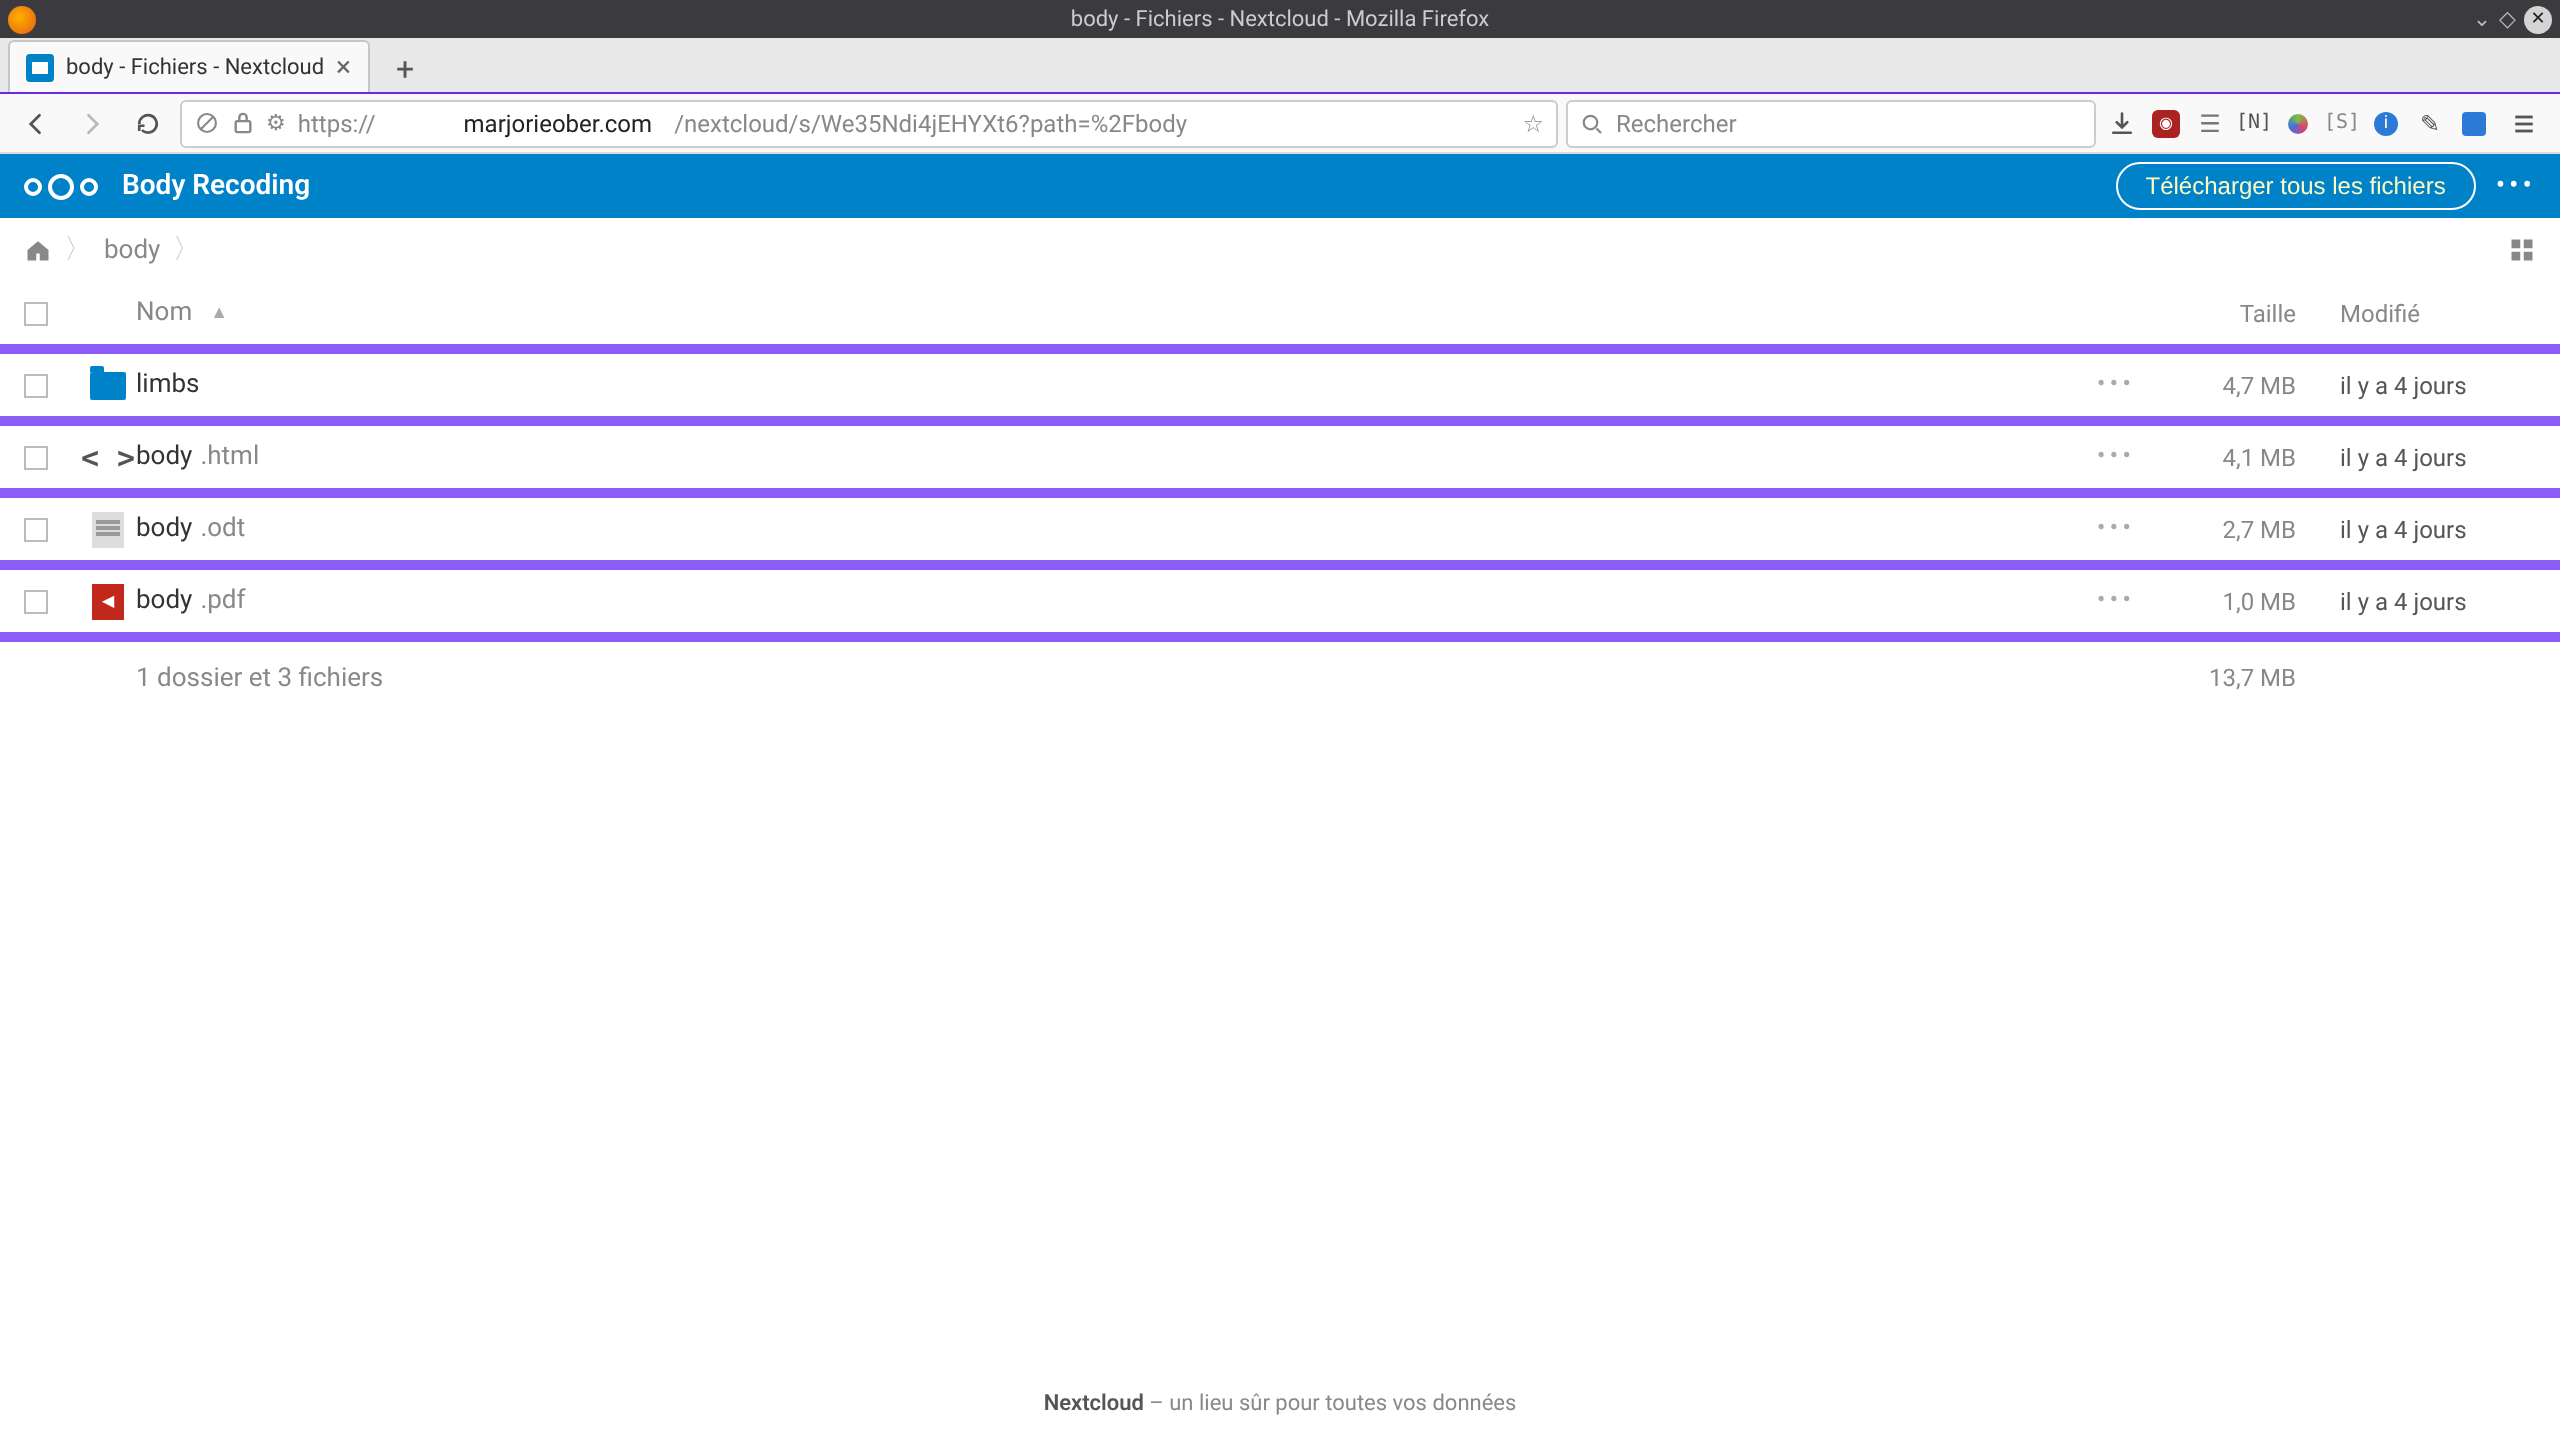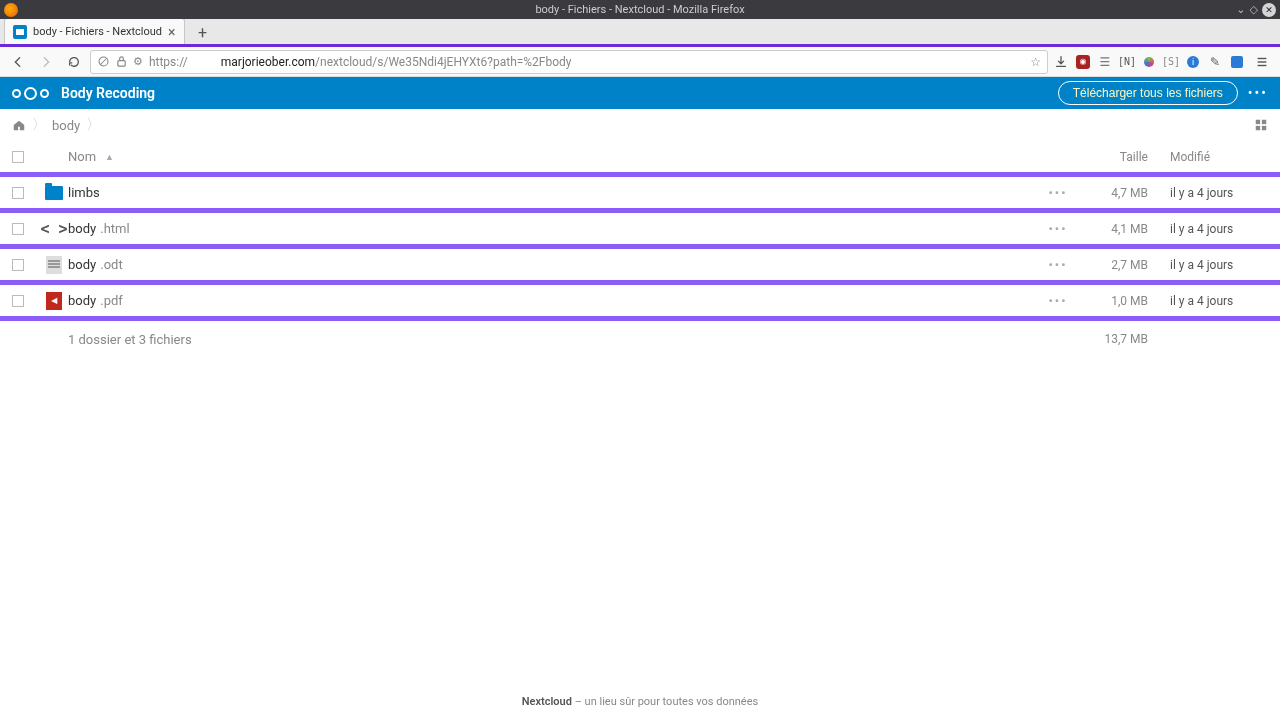--- a/index.html
+++ b/index.html
@@ -8,21 +8,21 @@
 
 .titlebar { height: 19px; background: #3b3b3f; display: flex; align-items: center; position: relative; }
 .titlebar-title { position: absolute; left: 50%; transform: translateX(-50%); color: #ccc; font-size: 11px; }
 .titlebar-left { display: flex; align-items: center; padding-left: 4px; gap: 4px; }
 .titlebar-right { position: absolute; right: 4px; display: flex; gap: 4px; align-items: center; }
 .wm-btn { width: 14px; height: 14px; border-radius: 50%; display: inline-flex; align-items: center; justify-content: center; font-size: 9px; color: #222; }
 .wm-close { background: #d4d4d4; }
 .wm-min, .wm-max { color: #bbb; font-size: 11px; }
 
 
-.tabstrip { height: 28px; background: #e8e8e8; border-bottom: 3px solid #6d28d9; display: flex; align-items: flex-end; padding: 0 4px; }
+.tabstrip { height: 28px; background: #e8e8e8; border-bottom: 1px solid #6d28d9; display: flex; align-items: flex-end; padding: 0 4px; }
 .tab { height: 26px; background: #f9f9f9; border: 1px solid #c6c6c6; border-bottom: none; border-radius: 3px 3px 0 0; display: flex; align-items: center; padding: 0 8px; gap: 6px; font-size: 11px; min-width: 130px; }
 .tab-favicon { width: 14px; height: 14px; background: #0082c9; border-radius: 2px; display: inline-flex; align-items: center; justify-content: center; }
 .tab-favicon::after { content: ''; width: 8px; height: 6px; background: #fff; }
 .tab-close { color: #666; font-size: 14px; line-height: 1; cursor: pointer; }
 .new-tab { width: 24px; height: 24px; display: flex; align-items: center; justify-content: center; color: #555; font-size: 16px; margin-left: 6px; cursor: pointer; }
 
 
 .navbar { height: 30px; background: #f9f9f9; border-bottom: 1px solid #ddd; display: flex; align-items: center; padding: 0 6px; gap: 4px; }
 .nav-btn { width: 24px; height: 24px; display: flex; align-items: center; justify-content: center; color: #555; border-radius: 3px; }
 .nav-btn.disabled { color: #bbb; }
@@ -132,26 +132,35 @@
           <line x1="4" y1="12" x2="12" y2="4" stroke="#888" stroke-width="1.3"></line>
         </svg>
     </span>
     <span>
       <svg width="11" height="13" viewBox="0 0 12 14">
           <rect x="2" y="6" width="8" height="6" rx="1" fill="none" stroke="#888" stroke-width="1.3"></rect>
           <path d="M4 6V4a2 2 0 0 1 4 0v2" fill="none" stroke="#888" stroke-width="1.3"></path>
         </svg>
     </span>
     <span style="color:#888;font-size:11px;">⚙</span>
-    <span style="display:flex;">
+    <span style="display:flex;gap:11px;">
       <span class="path">https://</span>
       <span class="host">marjorieober.com</span>
       <span class="path">/nextcloud/s/We35Ndi4jEHYXt6?path=%2Fbody</span>
     </span>
     <span class="urlbar-star">☆</span>
+  </div>
+  <div class="searchbar">
+    <span>
+      <svg width="12" height="12" viewBox="0 0 16 16">
+          <circle cx="7" cy="7" r="4.5" stroke="#888" stroke-width="1.5" fill="none"></circle>
+          <line x1="11" y1="11" x2="14" y2="14" stroke="#888" stroke-width="1.5"></line>
+        </svg>
+    </span>
+    <span>Rechercher</span>
   </div>
   <div class="ext-icon" style="color:#555;">
     <svg width="14" height="14" viewBox="0 0 16 16">
         <path d="M8 2v8M5 7l3 3 3-3M3 13h10" stroke="#555" stroke-width="1.5" fill="none" stroke-linecap="round"></path>
       </svg>
   </div>
   <div class="ext-icon">
       <span style="width:14px;height:14px;background:#a22;border-radius:3px;display:inline-flex;align-items:center;justify-content:center;color:#fff;font-size:8px;">◉</span>
     </div>
   <div class="ext-icon" style="color:#777;">☰</div>

